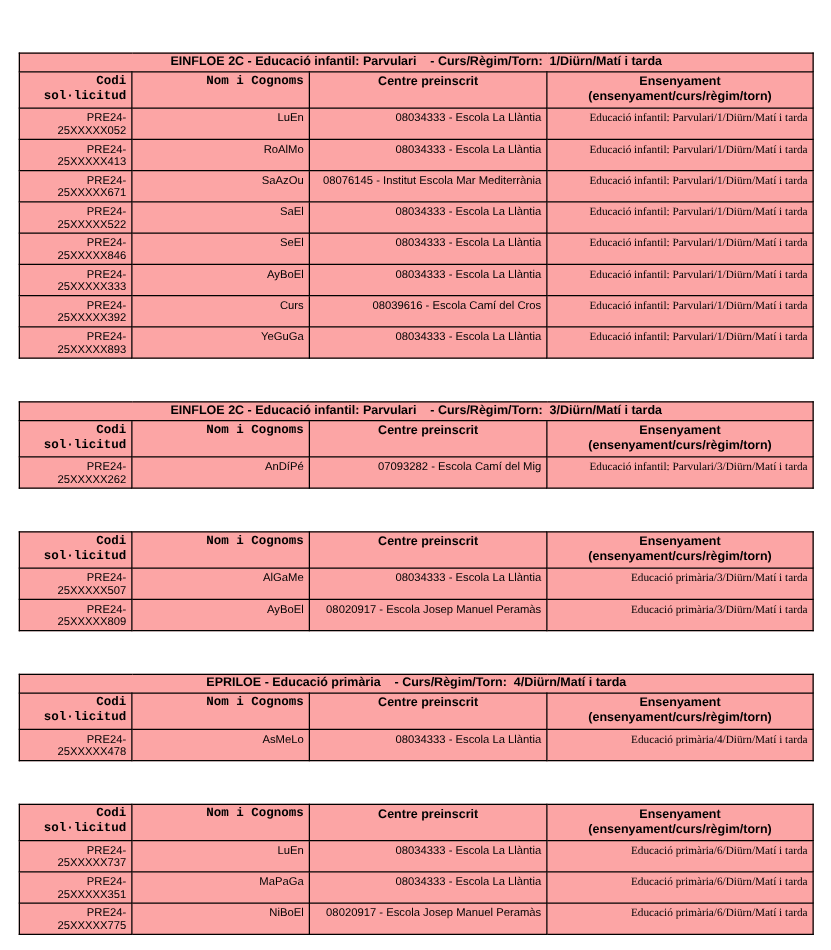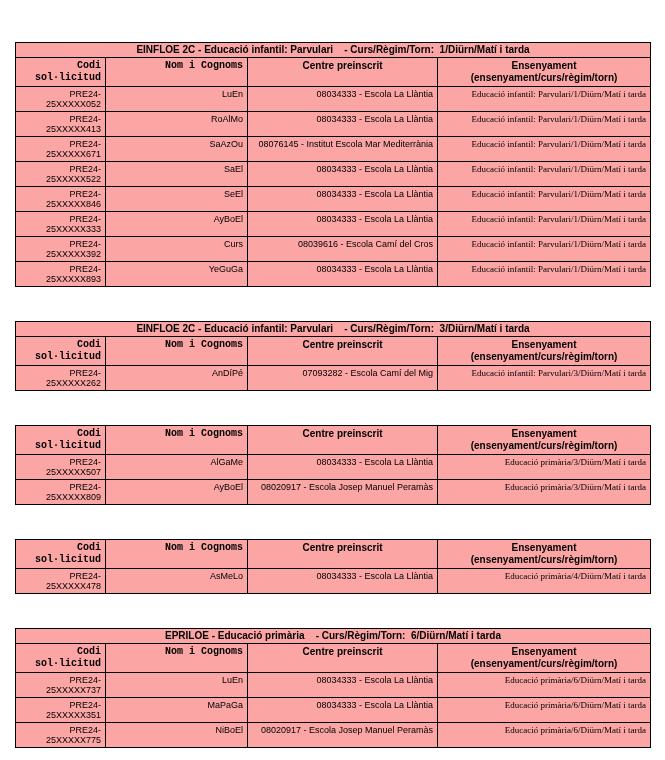--- a/index.html
+++ b/index.html
@@ -212,20 +212,23 @@
       </tbody>
   </table>
     <table class="listing">
     <colgroup>
       <col style="width:90px">
       <col style="width:142px">
       <col style="width:190px">
       <col style="width:213px">
     </colgroup>
     <thead>
+      <tr class="title-row">
+        <th colspan="4" class="table-title">EPRILOE - Educació primària    - Curs/Règim/Torn:  4/Diürn/Matí i tarda</th>
+      </tr>
       <tr class="header-row">
         <th class="col-codi">Codi
 sol·licitud</th>
         <th class="col-nom">Nom i Cognoms</th>
         <th class="col-centre">Centre preinscrit</th>
         <th class="col-ensenyament">Ensenyament
 (ensenyament/curs/règim/torn)</th>
       </tr>
     </thead>
     <tbody>
@@ -239,23 +242,20 @@
       </tbody>
   </table>
     <table class="listing">
     <colgroup>
       <col style="width:90px">
       <col style="width:142px">
       <col style="width:190px">
       <col style="width:213px">
     </colgroup>
     <thead>
-      <tr class="title-row">
-        <th colspan="4" class="table-title">EPRILOE - Educació primària    - Curs/Règim/Torn:  6/Diürn/Matí i tarda</th>
-      </tr>
       <tr class="header-row">
         <th class="col-codi">Codi
 sol·licitud</th>
         <th class="col-nom">Nom i Cognoms</th>
         <th class="col-centre">Centre preinscrit</th>
         <th class="col-ensenyament">Ensenyament
 (ensenyament/curs/règim/torn)</th>
       </tr>
     </thead>
     <tbody>

